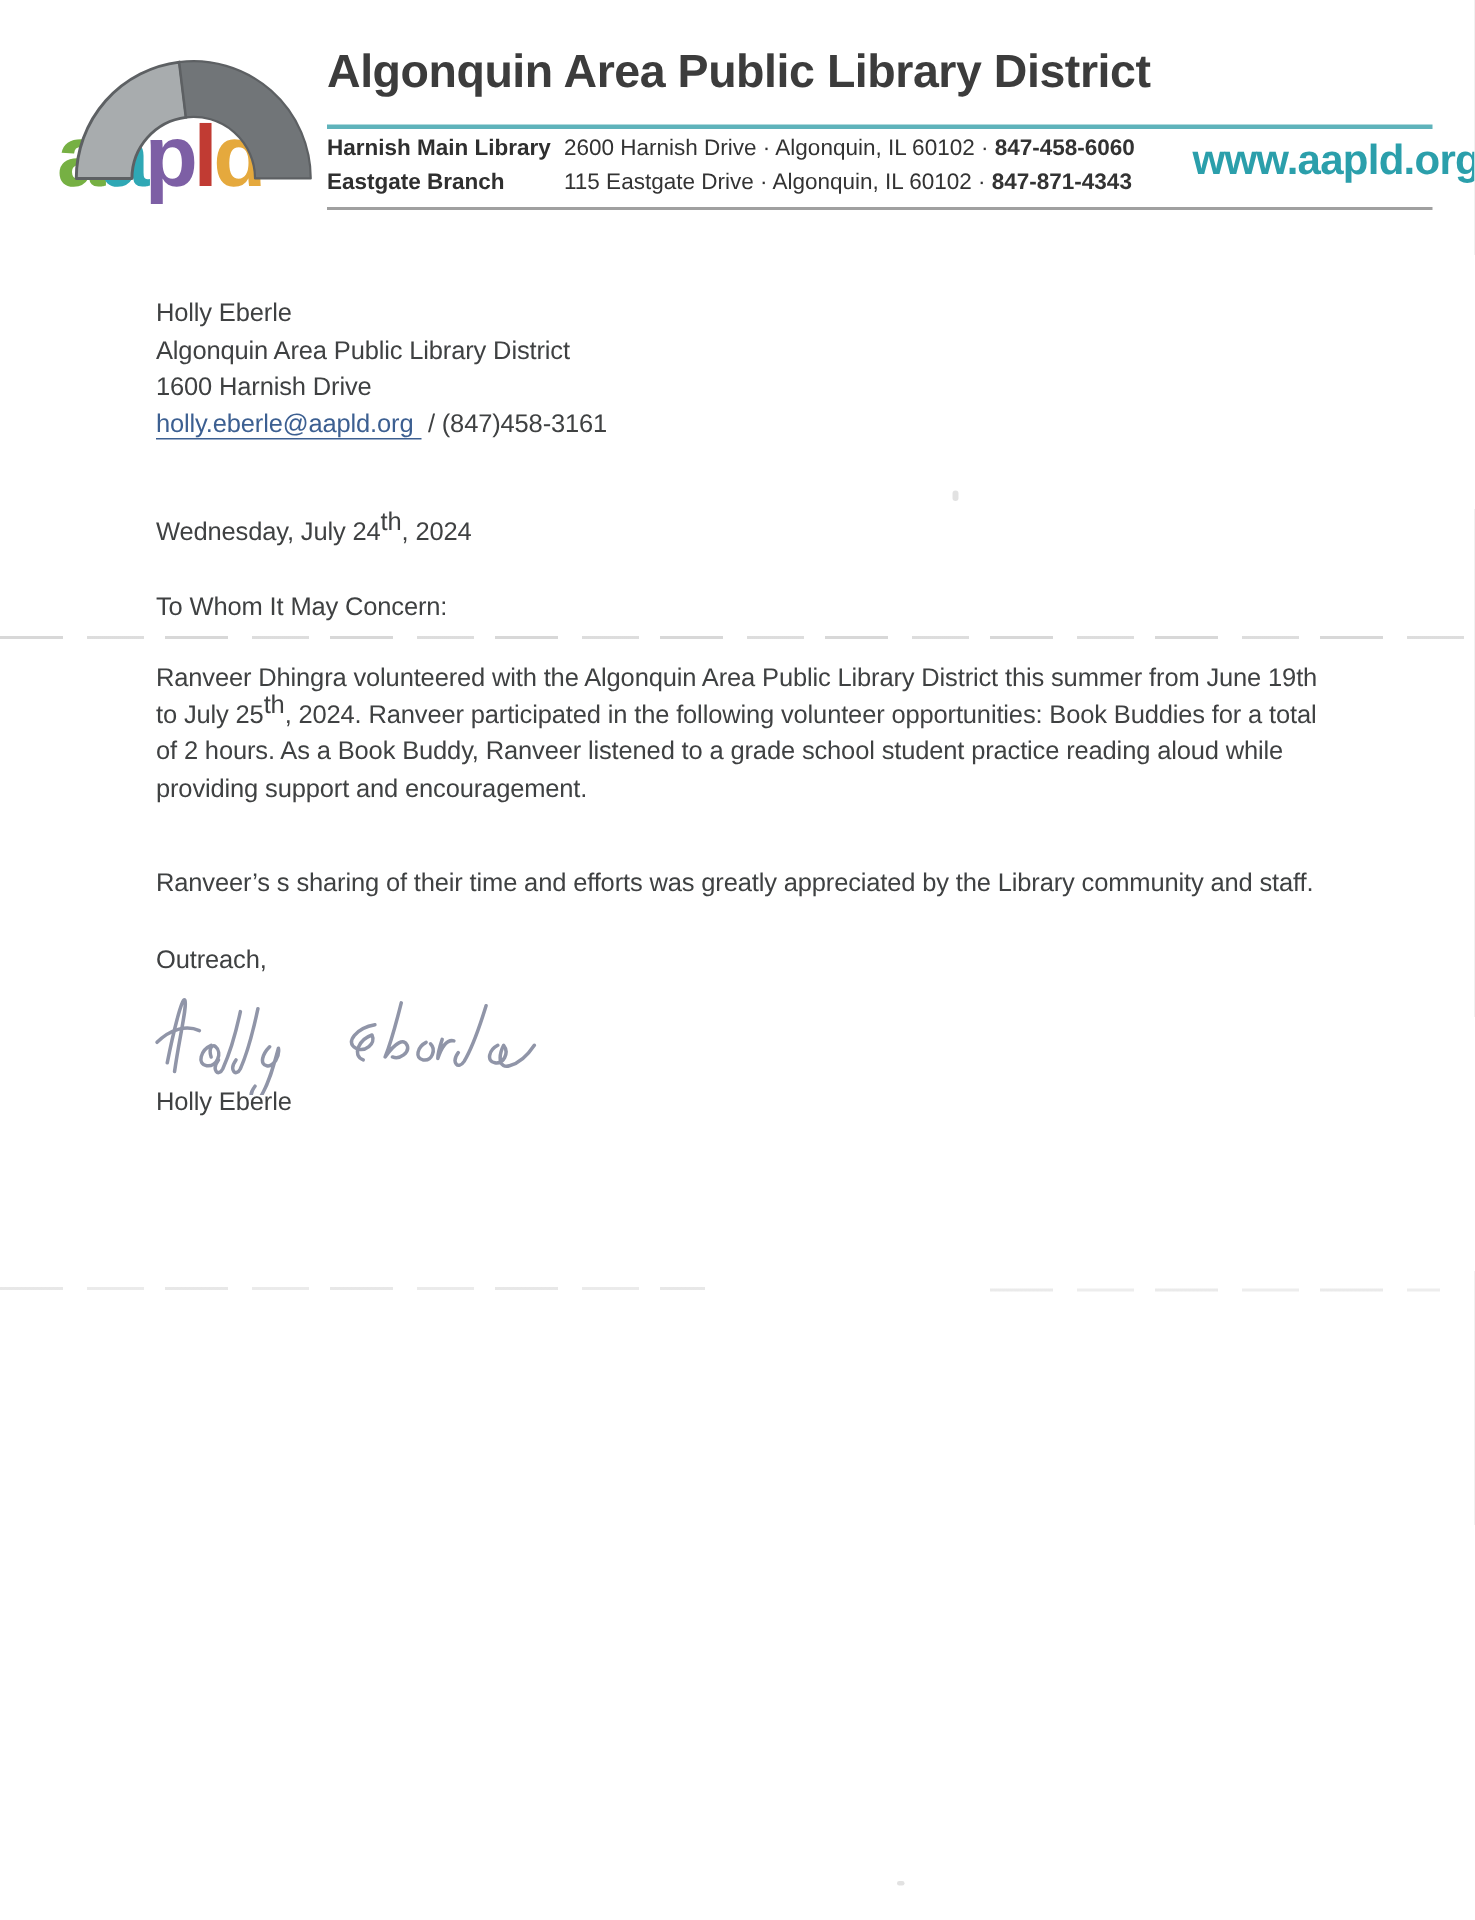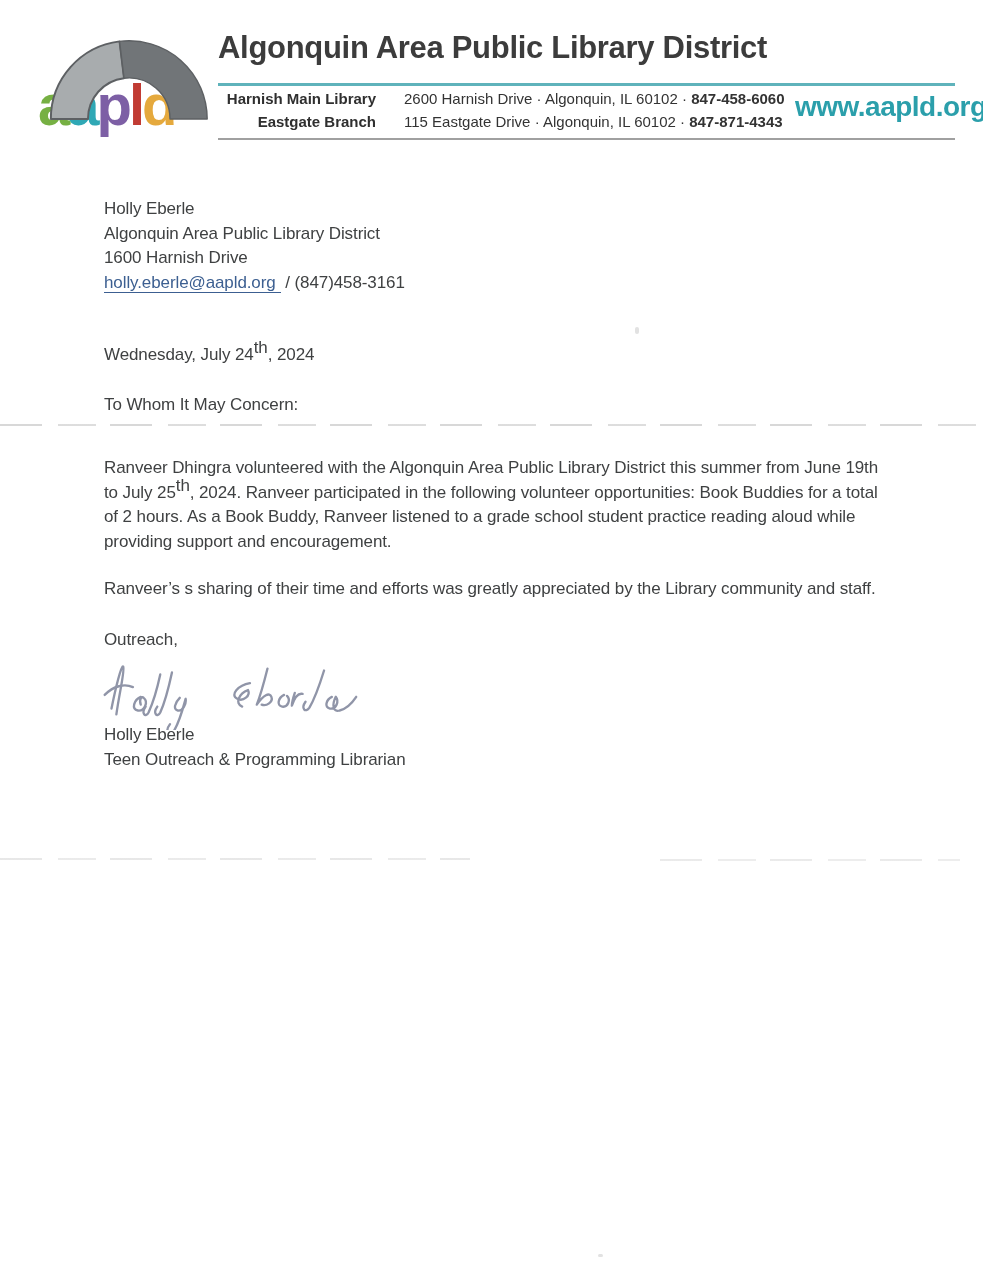--- a/index.html
+++ b/index.html
@@ -29,39 +29,39 @@
   .lh-title{
     position:absolute;left:218px;top:30px;width:740px;
     font-size:31px;font-weight:bold;letter-spacing:-0.3px;
     color:#3c3c3c;
   }
   .rule-teal{position:absolute;left:218px;top:83px;width:737px;height:3px;background:#5fb3bb;}
   .rule-gray{position:absolute;left:218px;top:138px;width:737px;height:2px;background:#a0a0a0;}
   .loc-row{position:absolute;left:218px;width:580px;height:22px;font-size:15px;color:#333;}
   .loc-row.r1{top:90px;}
   .loc-row.r2{top:113px;}
-  .loc-label{display:inline-block;width:158px;text-align:right;font-weight:bold;color:#2f2f2f;}
-  .loc-addr{margin-left:28px;}
+  .loc-label{display:inline-block;width:158px;font-weight:bold;color:#2f2f2f;}
+  .loc-addr{margin-left:0;}
   .loc-phone{font-weight:bold;}
   .website{
     position:absolute;left:795px;top:91px;width:165px;
     font-size:28px;font-weight:bold;color:#2b9fab;letter-spacing:-0.5px;
   }
   
   .block{position:absolute;left:104px;font-size:17px;line-height:24.5px;letter-spacing:-0.1px;}
   .sender{top:197px;width:500px;}
   .email{
     color:#3c5f91;
     border-bottom:1.5px solid #3c5f91;
     padding-right:5px;
     text-align:right;
   }
   .dateline{top:343px;width:500px;}
   .salutation{top:393px;width:500px;}
-  .para1{top:456px;width:778px;}
+  .para1{top:440px;width:778px;}
   .para2{top:577px;width:778px;}
   .closing{top:628px;width:300px;}
   sup{font-size:17px;line-height:0;}
   .signature{position:absolute;left:98px;top:652px;width:300px;height:78px;}
   .signoff{top:723px;width:500px;}
   
   .artifact{
     position:absolute;height:2px;opacity:.75;
     background:repeating-linear-gradient(90deg,#cbcbcb 0 42px,transparent 42px 58px,#d2d2d2 58px 96px,transparent 96px 110px);
   }
@@ -144,21 +144,20 @@
       <path d="M198,42 c-2,6 -3,10 -3,13 c3,-9 7,-13 11,-12"></path>
 
       <path d="M228,19 c-4,13 -9,28 -15,38 c-4,6 -9,1 -4,-6"></path>
 
       <path d="M236,46 c-6,3 -8,11 -2,12 c6,1 10,-7 6,-12 c-4,8 -3,16 4,14 c8,-2 13,-8 17,-14"></path>
     </g>
   </svg>
 
   <div class="block signoff">
     <div>Holly Eberle</div>
-    <div>Teen Outreach &amp; Programming Librarian</div>
   </div>
 
   <div class="artifact a1"></div>
   <div class="artifact a2"></div>
   <div class="artifact a3"></div>
   <div class="speck s1"></div>
   <div class="speck s2"></div>
 
 </div>
 

